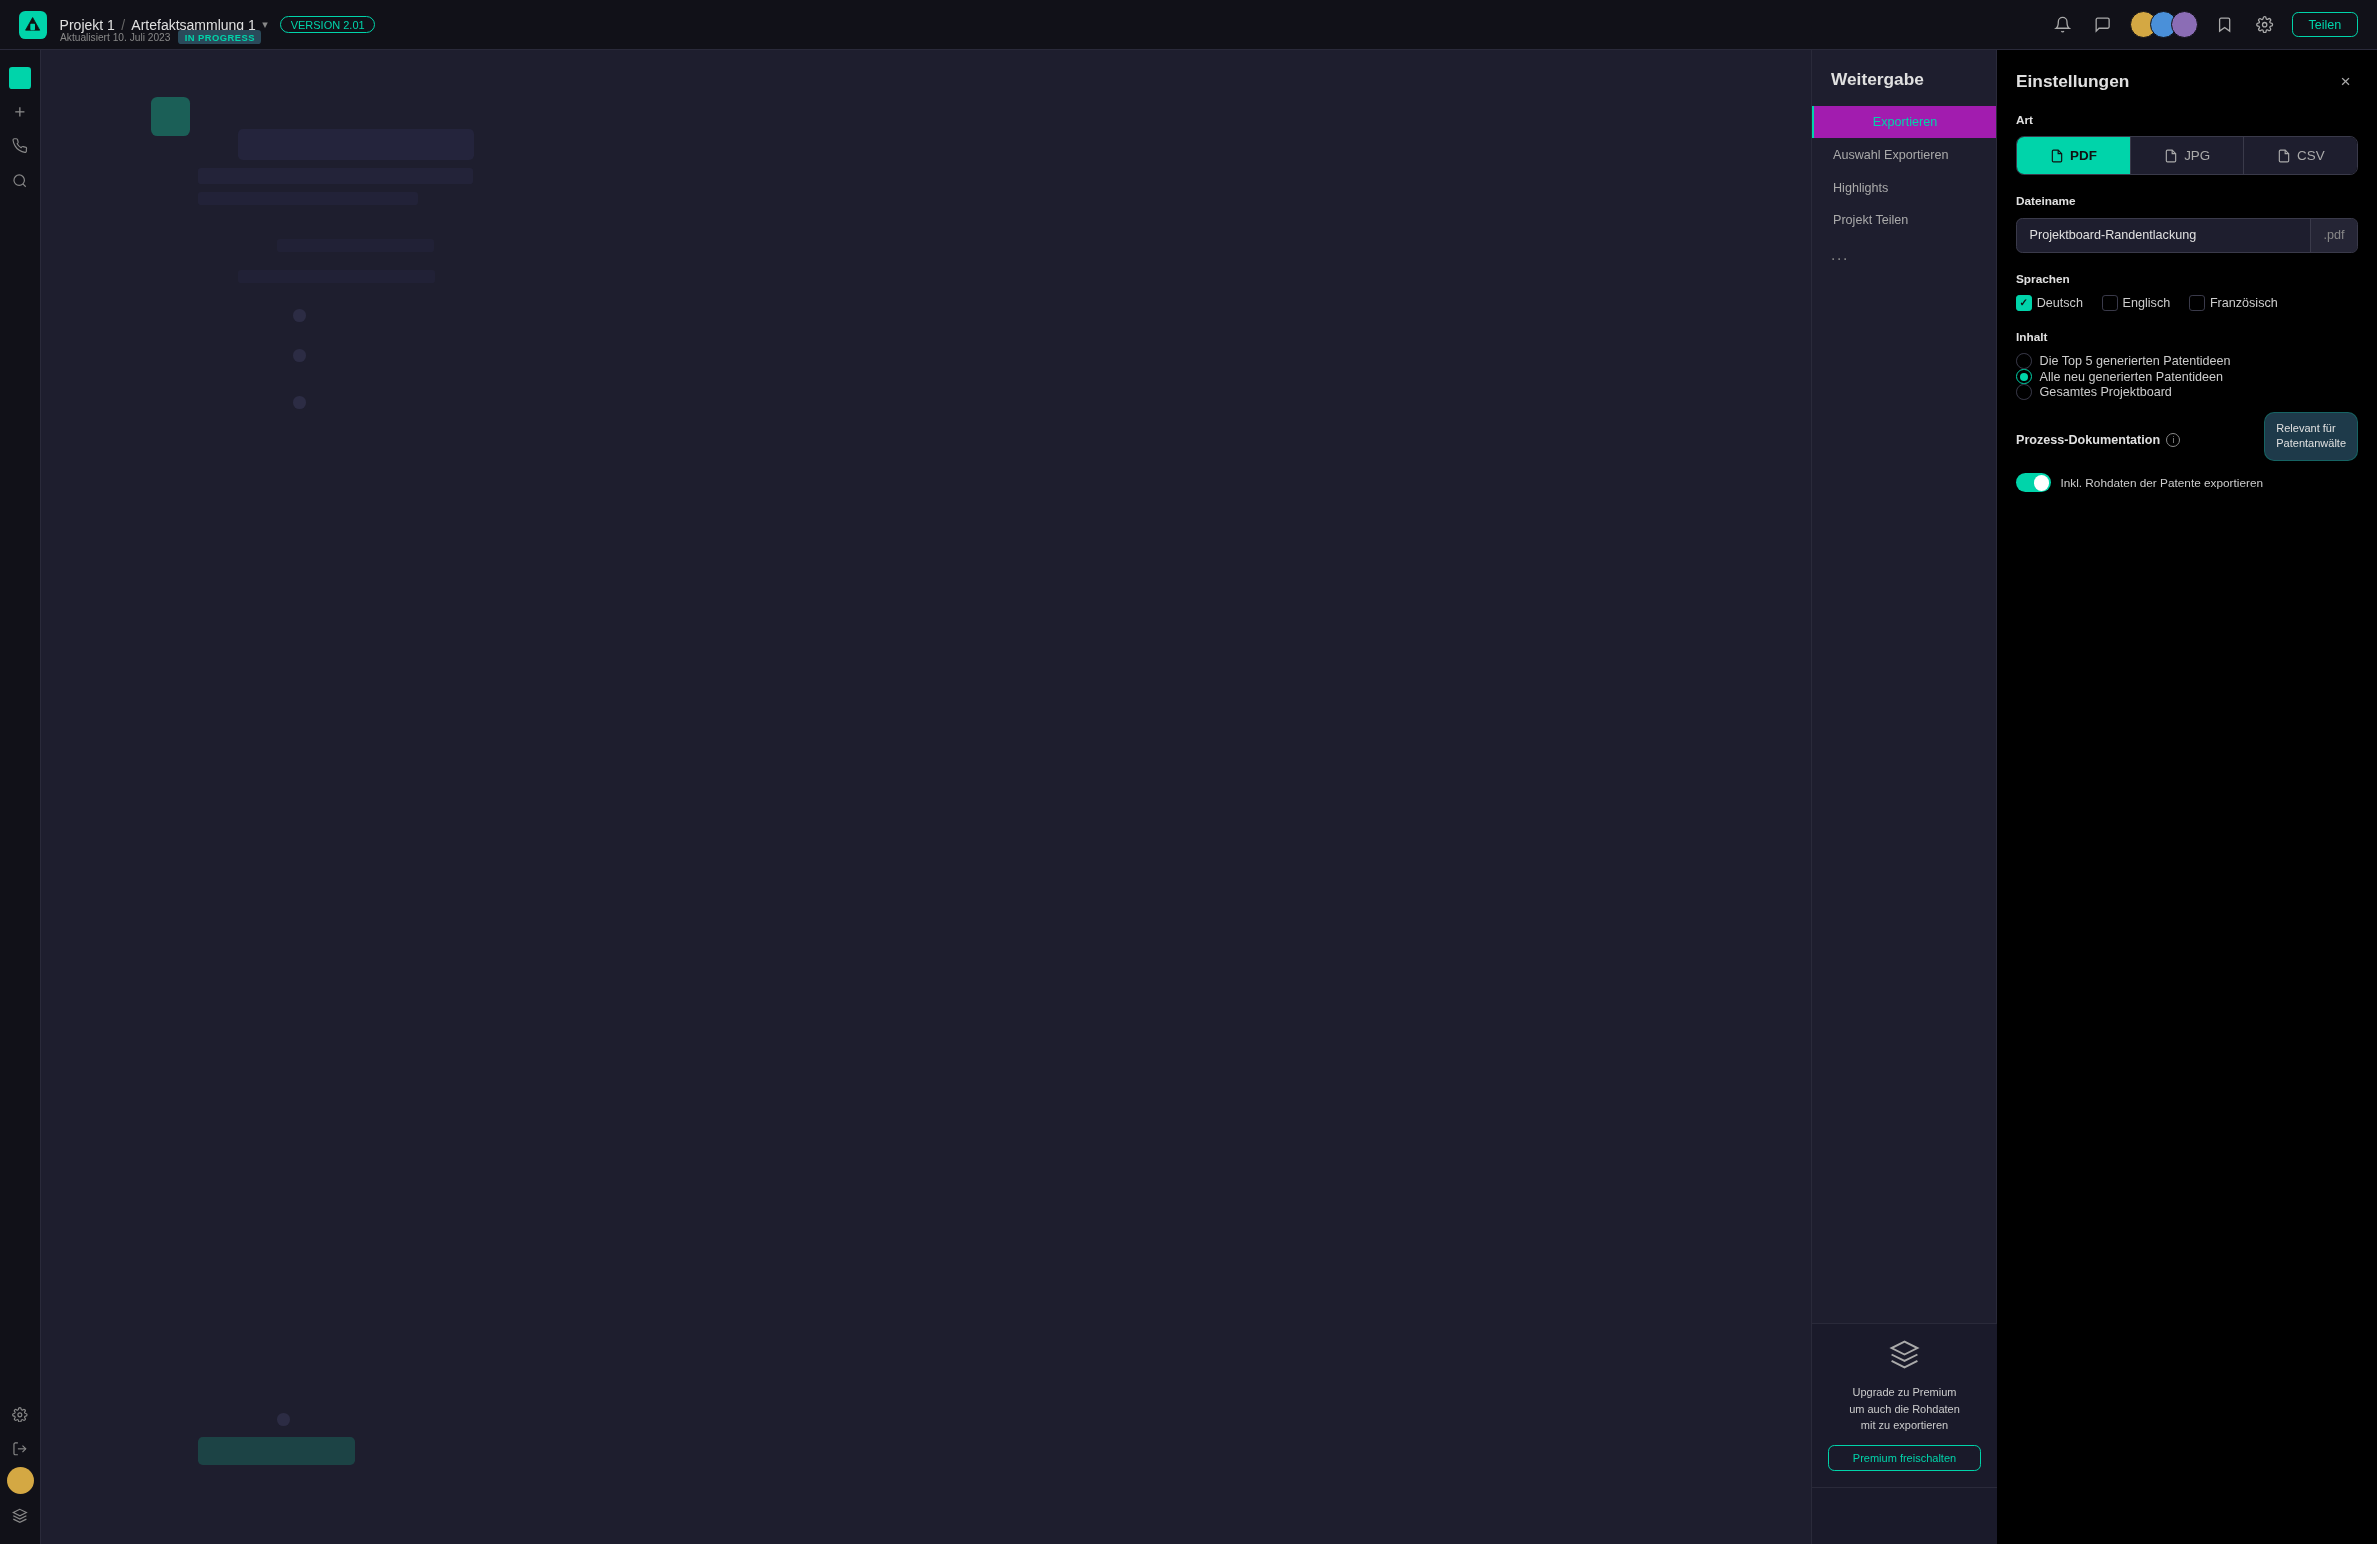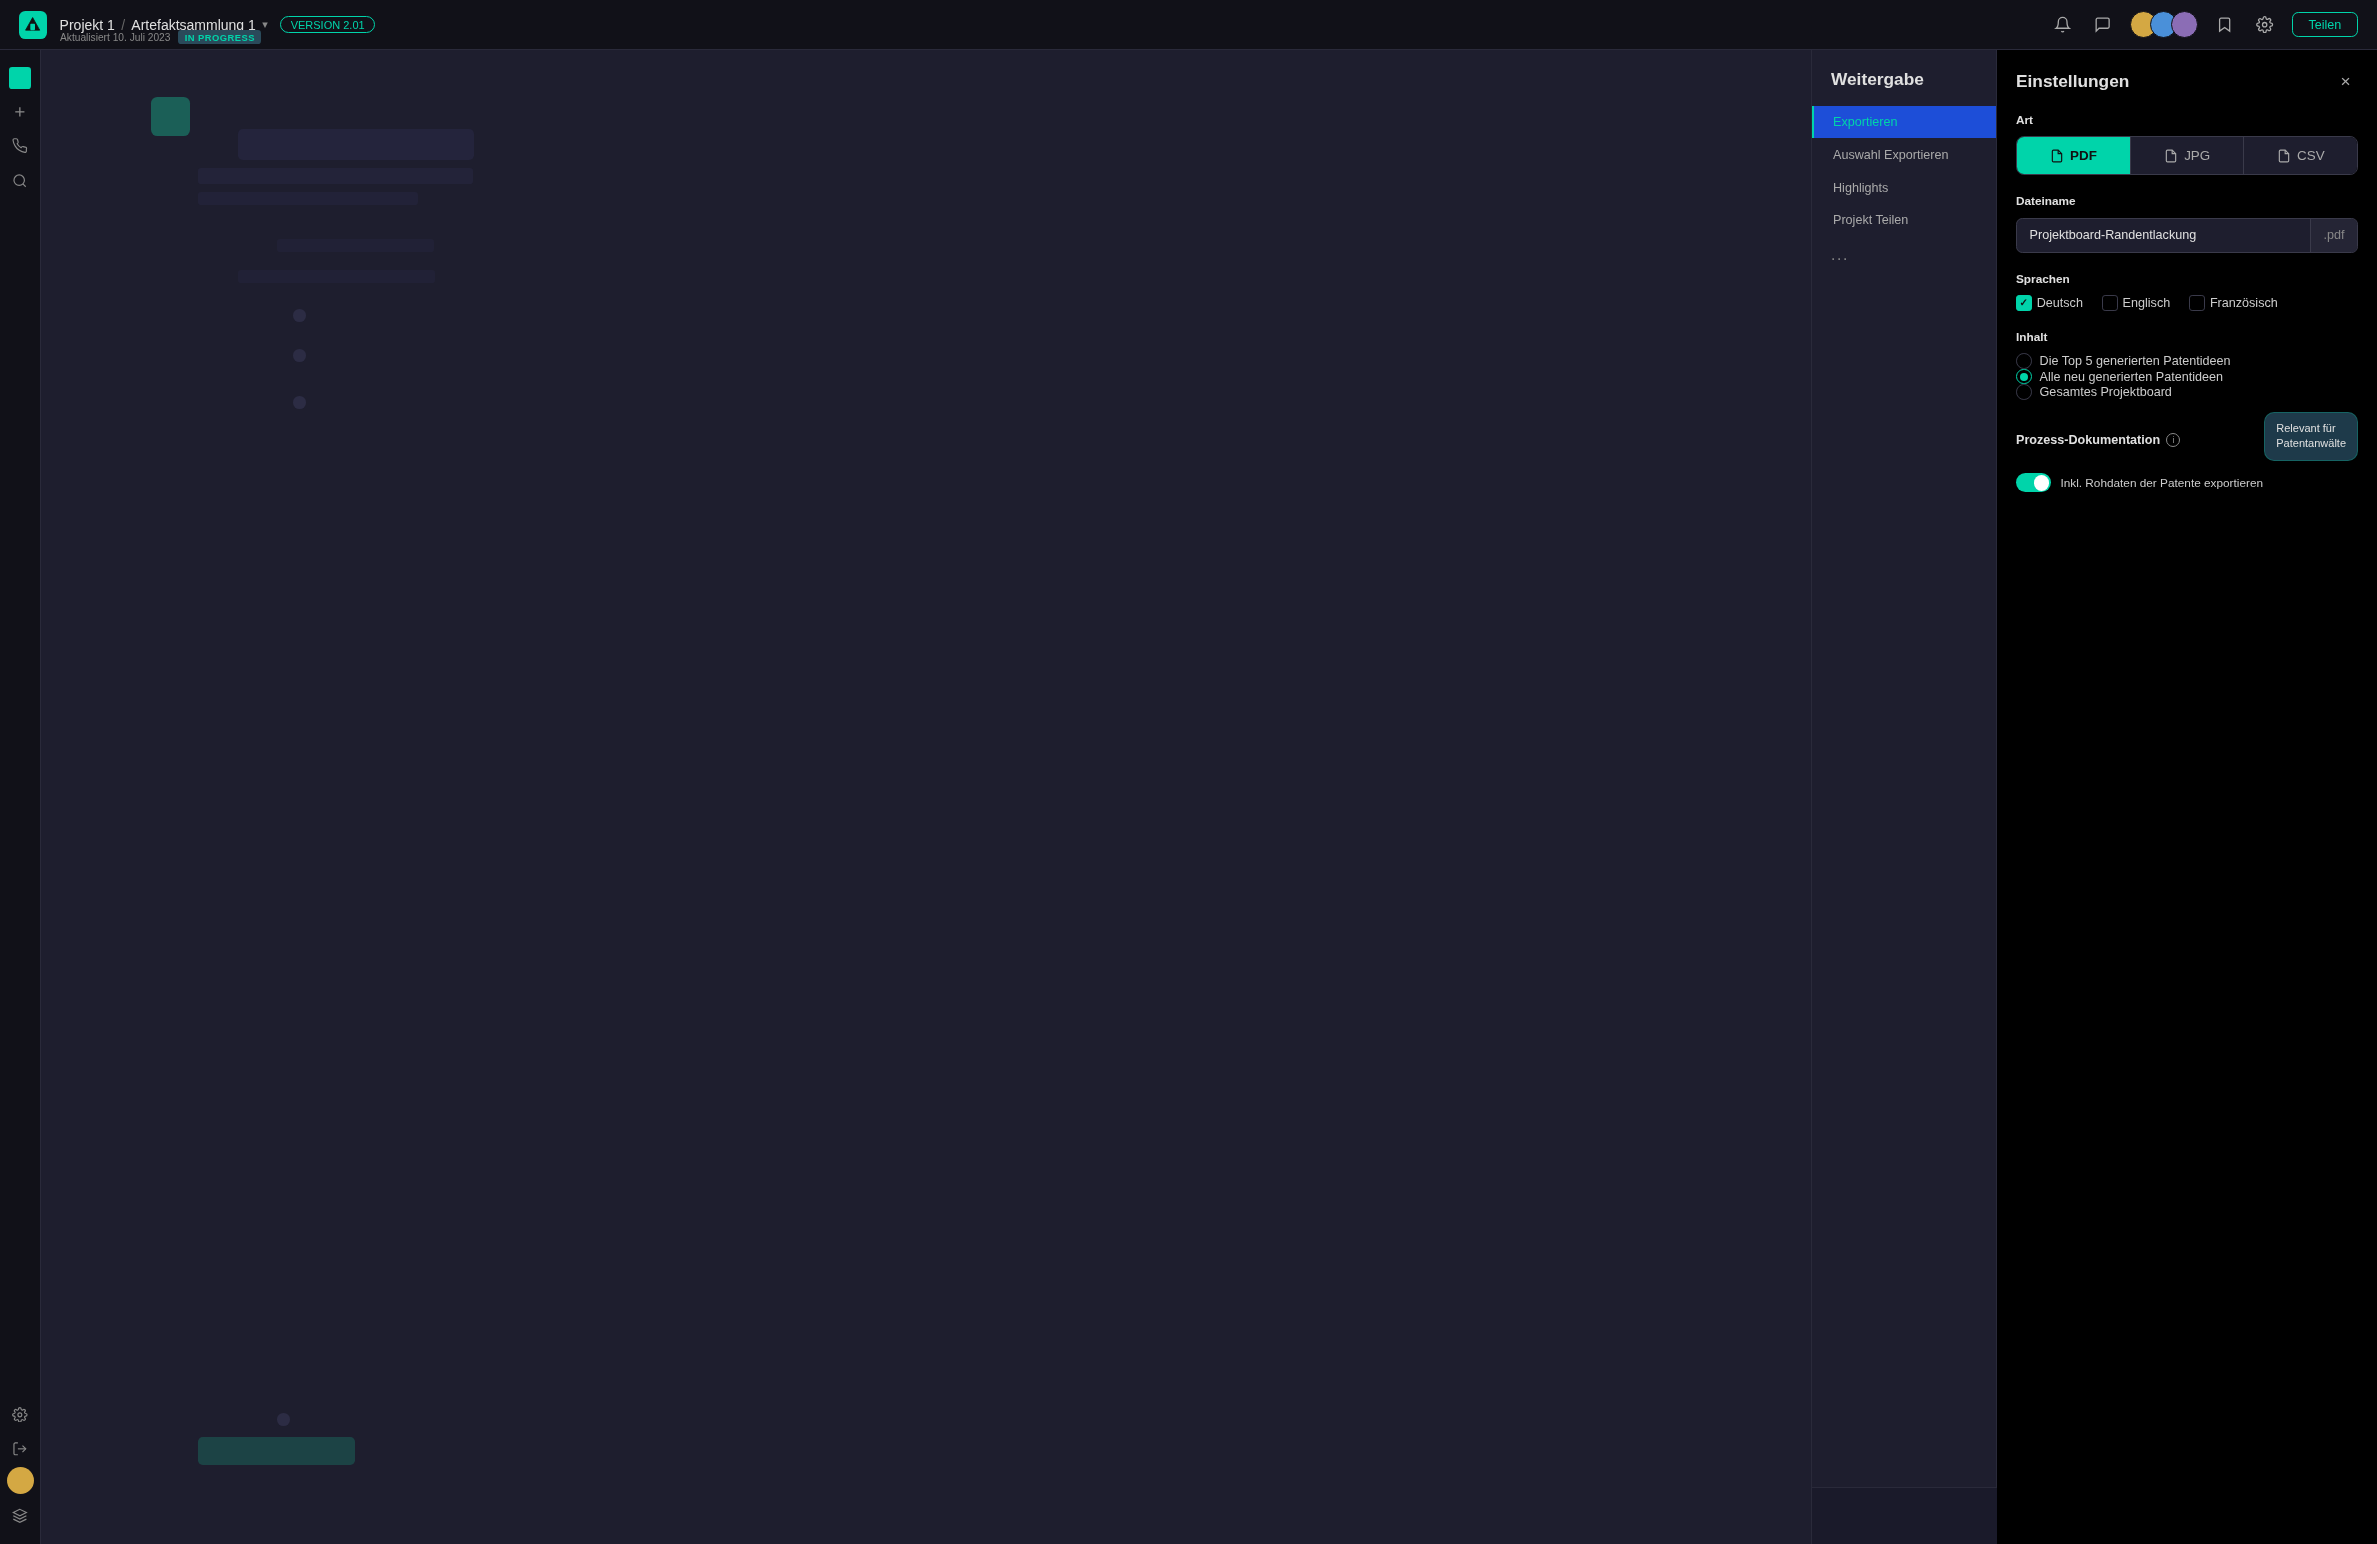--- a/index.html
+++ b/index.html
@@ -184,21 +184,22 @@
     .weitergabe-menu-item {
       padding: 9.4px 19px;
       font-size: 12.6px;
       cursor: pointer;
       color: #aaa;
       border-left: 2.4px solid transparent;
     }
     .weitergabe-menu-item.active {
       color: #00d4aa;
       border-left-color: #00d4aa;
-      background: #1d4ed8;
+      background: #a21caf;
+      text-align: center;
     }
     .weitergabe-dots {
       padding: 9.4px 19px;
       font-size: 15.7px;
       color: #888;
       cursor: pointer;
       letter-spacing: 1.6px;
     }
     .upgrade-btn {
       background: transparent;
@@ -575,20 +576,33 @@
 
   <div class="weitergabe-left">
     <div class="weitergabe-title">Weitergabe</div>
 
     <div class="weitergabe-menu-item active">Exportieren</div>
     <div class="weitergabe-menu-item">Auswahl Exportieren</div>
     <div class="weitergabe-menu-item">Highlights</div>
     <div class="weitergabe-menu-item">Projekt Teilen</div>
     <div class="weitergabe-dots">...</div>
 
+    <div style="position:absolute;bottom:57px;left:0;width:185px;background:#1a1a2a;border-top:0.8px solid #2a2a3a;padding:15.7px;text-align:center;">
+      <div style="font-size:23.6px;margin-bottom:7.9px;">
+        <svg width="31" height="31" viewBox="0 0 24 24" fill="none" stroke="#aaa" stroke-width="1.5">
+          <polygon points="12 2 2 7 12 12 22 7 12 2"></polygon>
+          <polyline points="2 17 12 22 22 17"></polyline>
+          <polyline points="2 12 12 17 22 12"></polyline>
+        </svg>
+      </div>
+      <div style="font-size:11px;color:#ccc;line-height:1.5;margin-bottom:11px;">
+        <span>Upgrade zu Premium<br>um auch die Rohdaten<br>mit zu exportieren</span>
+      </div>
+      <button class="upgrade-btn">Premium freischalten</button>
+    </div>
 
     <div style="position:absolute;bottom:0;left:0;width:185px;height:57px;background:#1a1a2a;border-top:0.8px solid #2a2a3a;display:flex;align-items:center;justify-content:center;">
     </div>
   </div>
 
   <div class="einstellungen-panel">
     <div class="einst-header">
       <span class="einst-title">Einstellungen</span>
       <button class="einst-close">×</button>
     </div>

